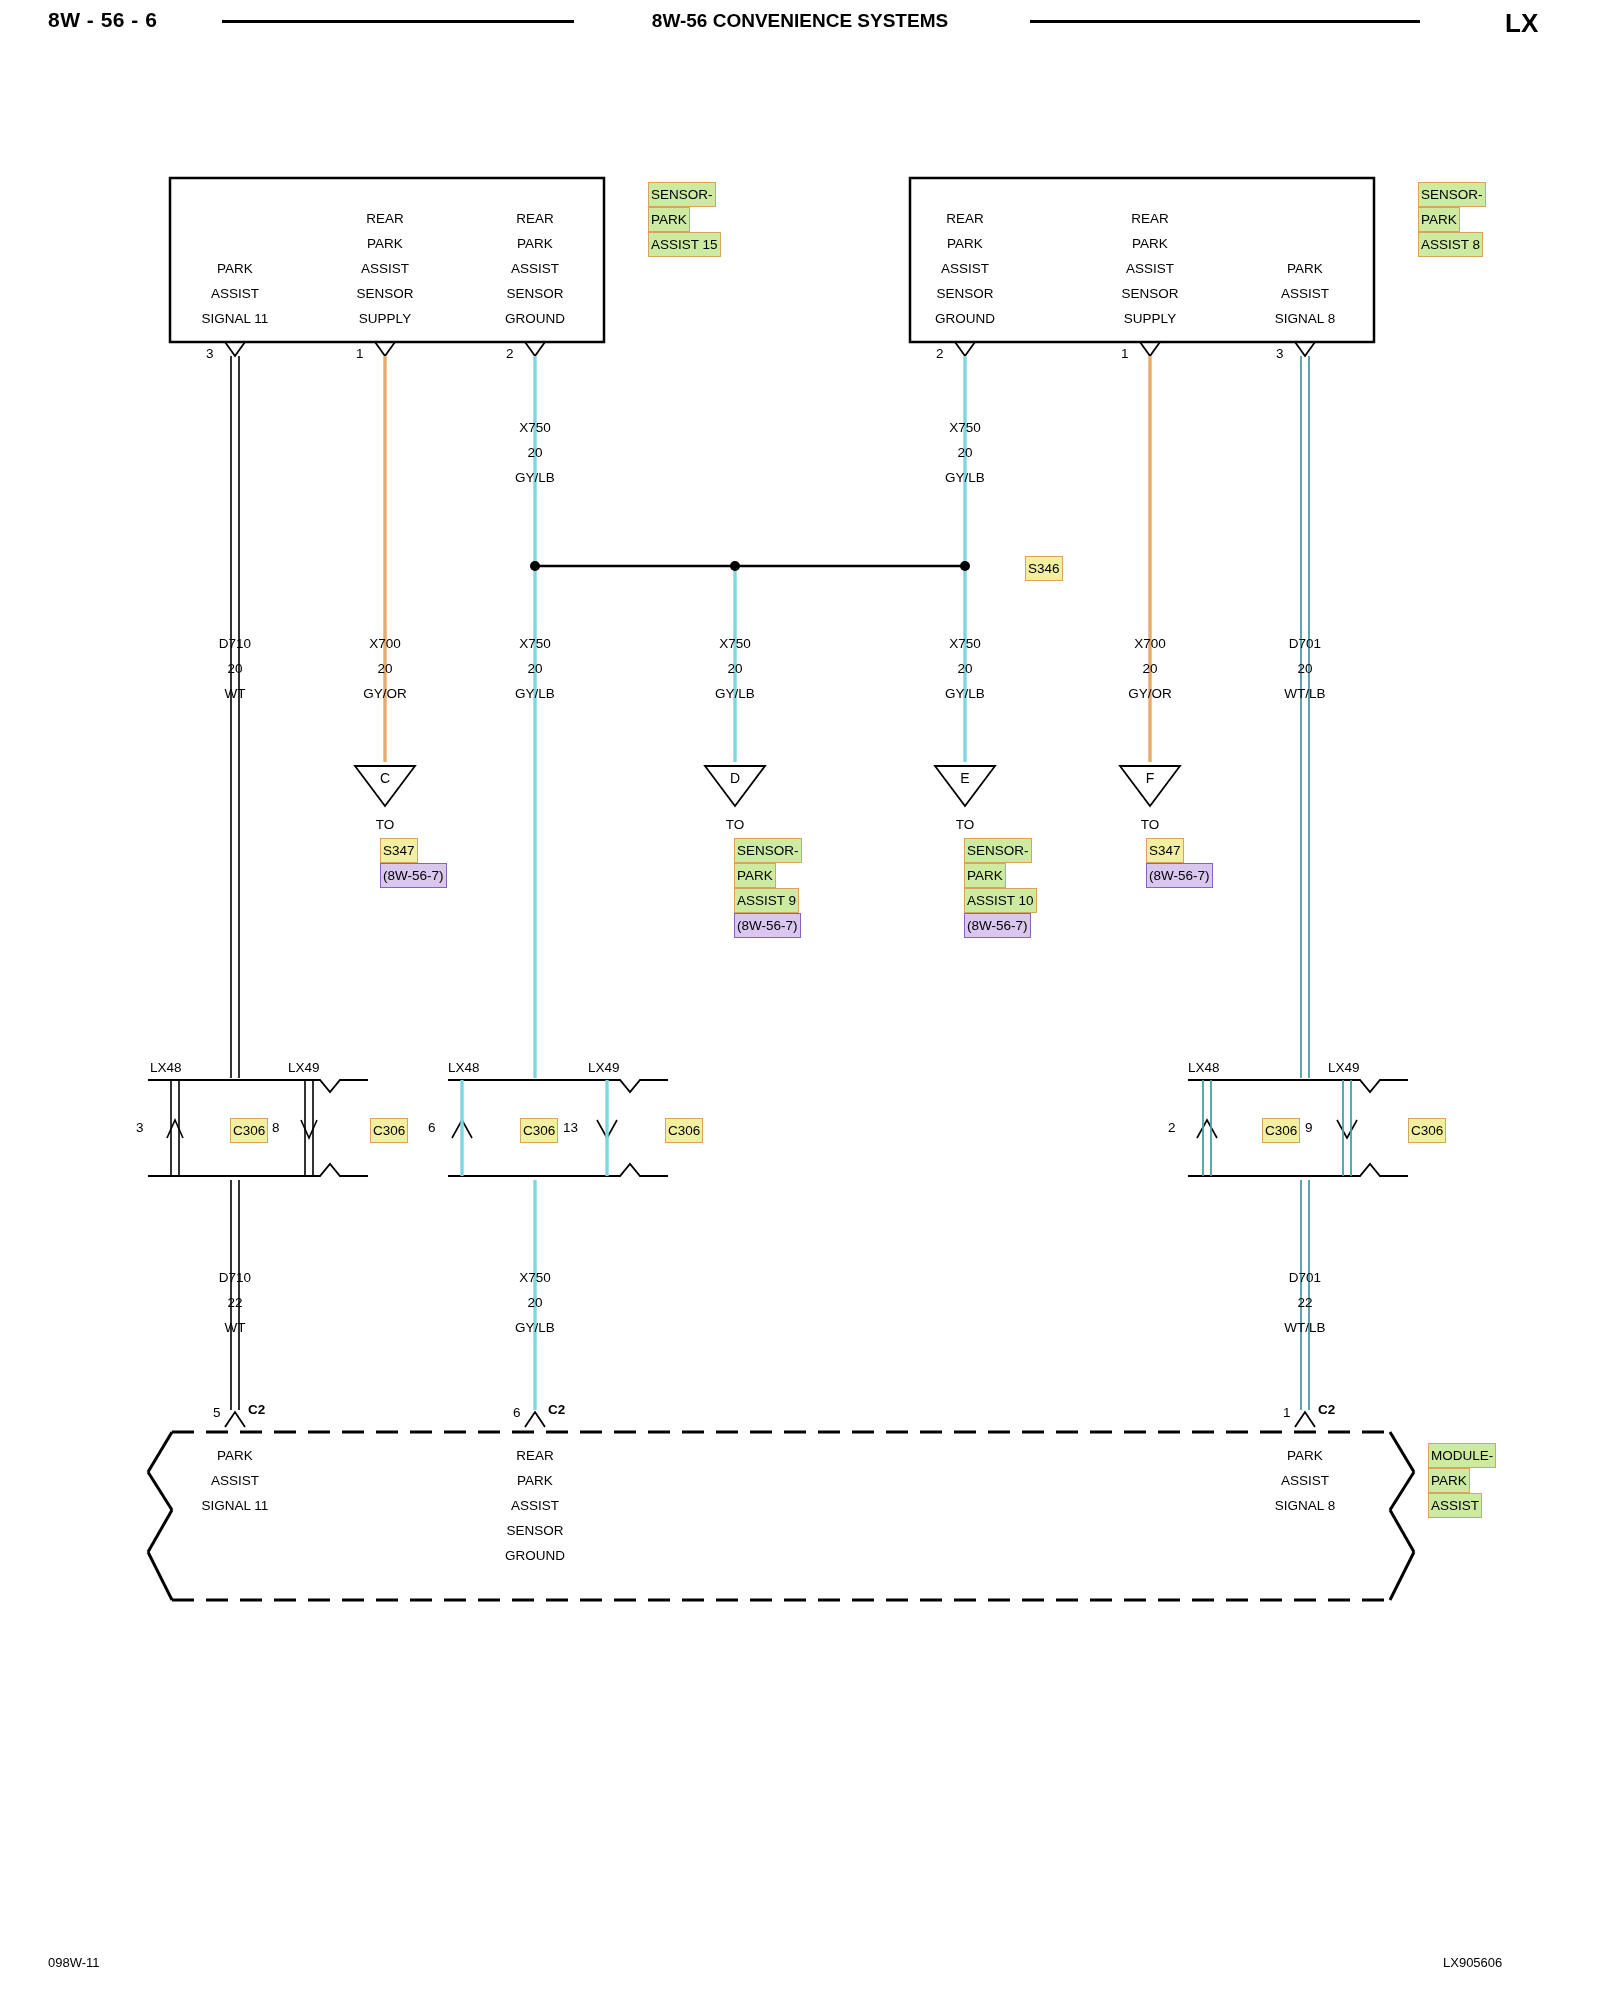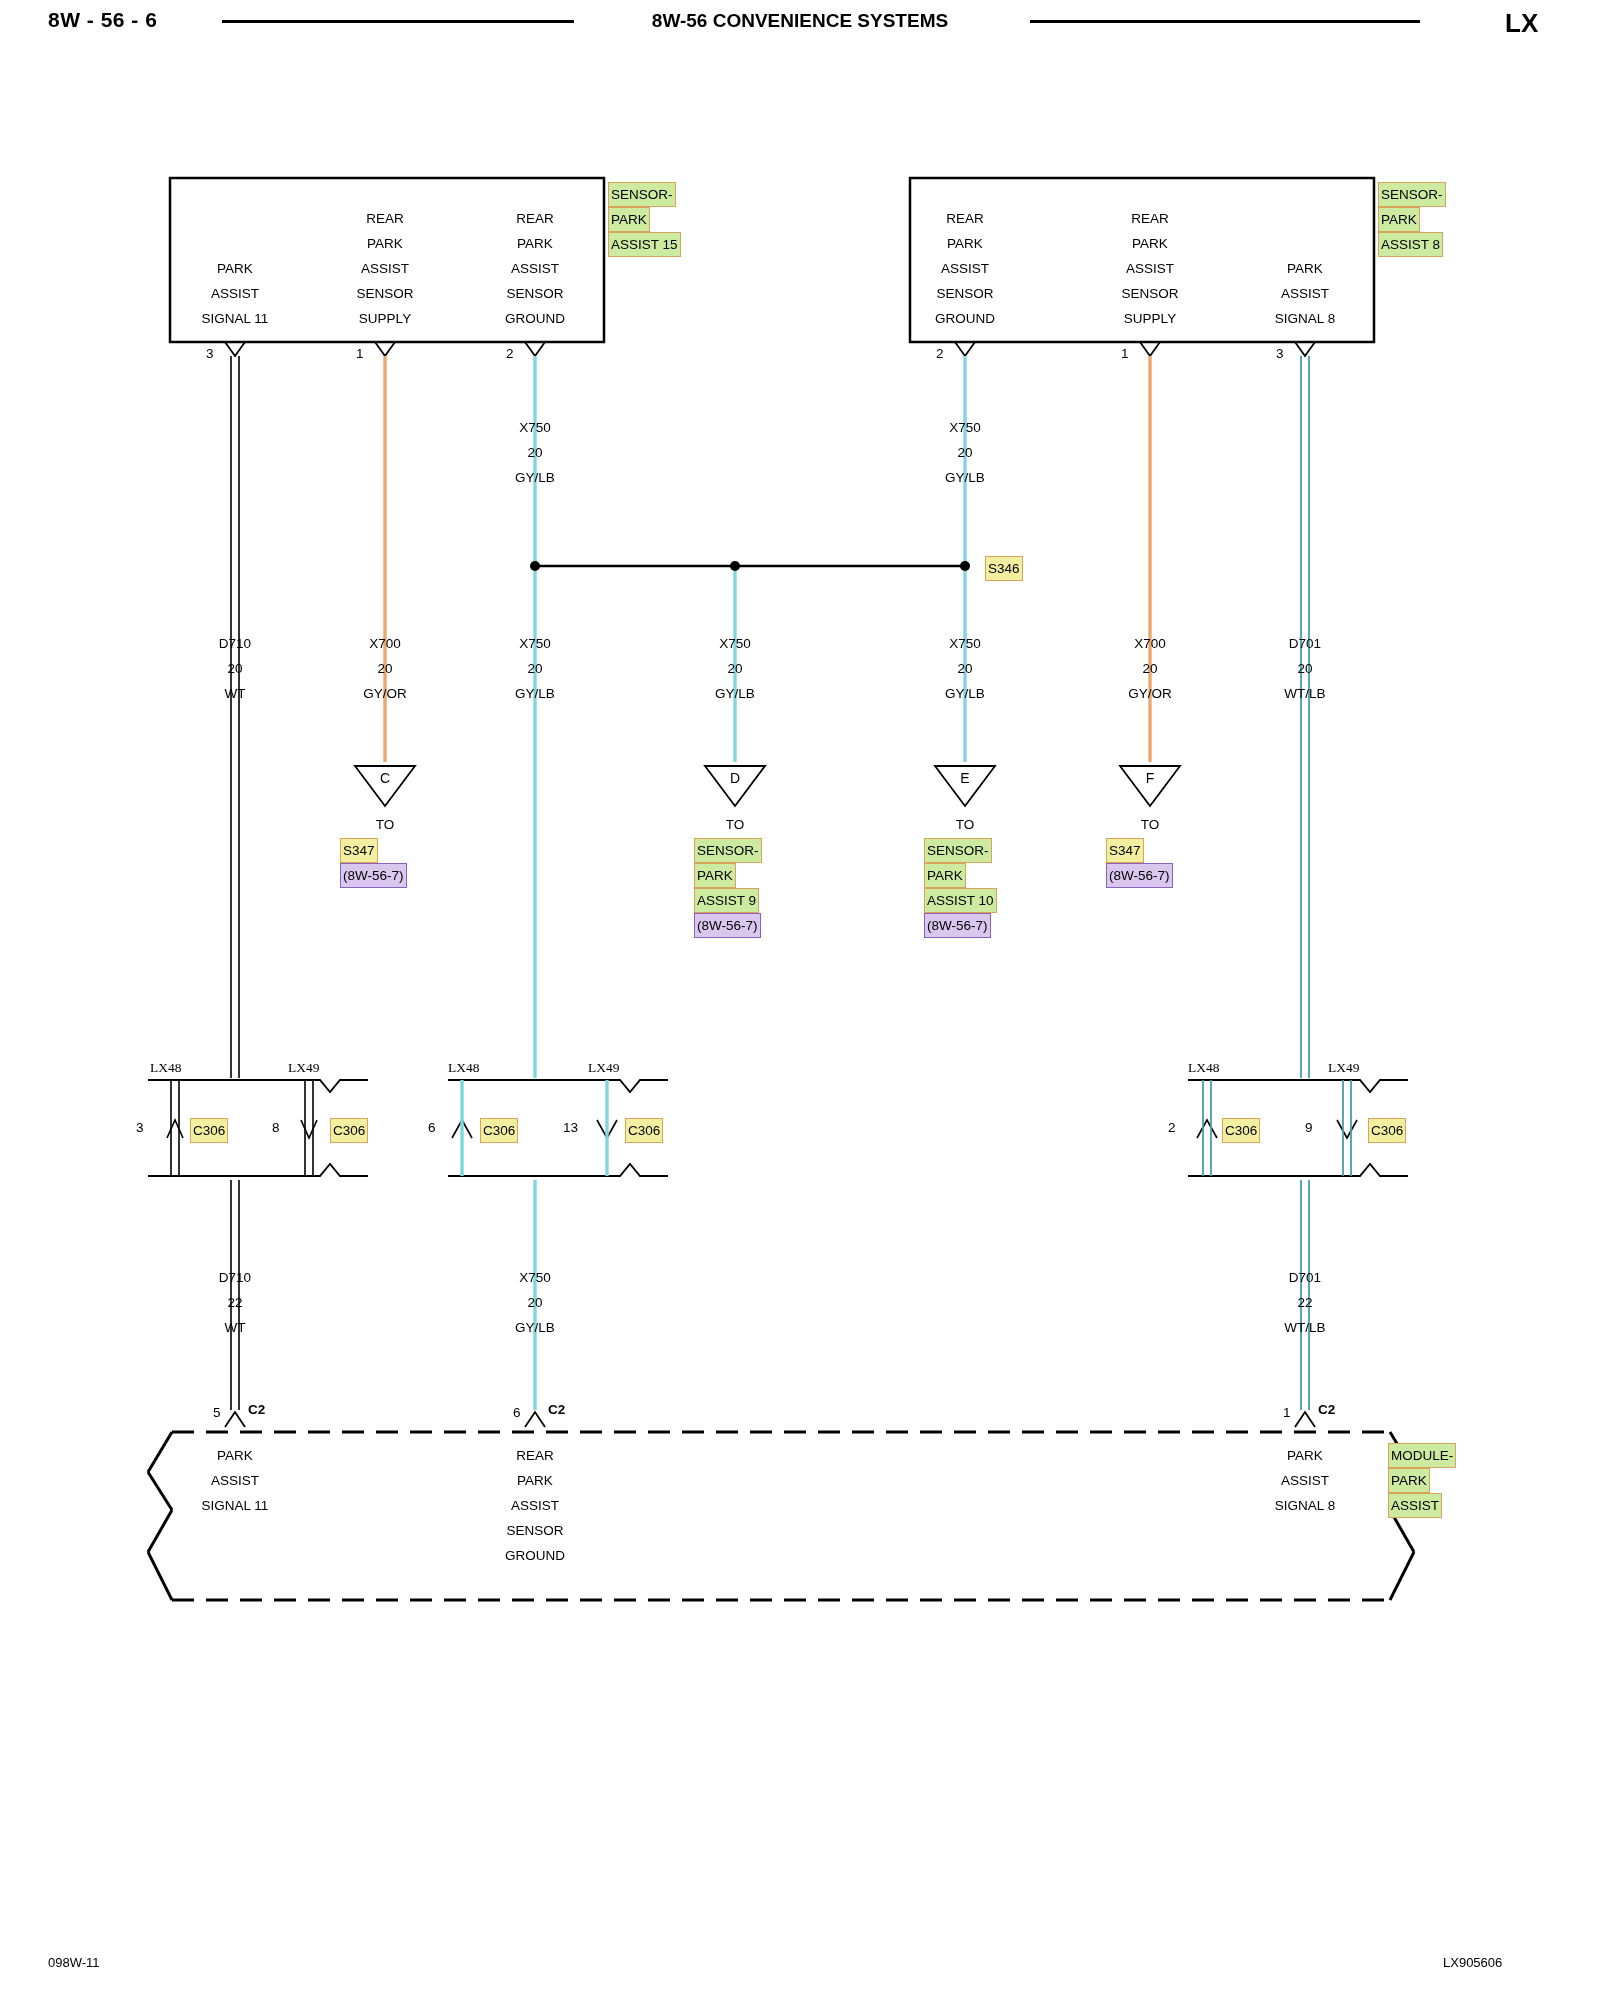--- a/index.html
+++ b/index.html
@@ -16,26 +16,26 @@
   .hdr-title{position:absolute;left:400px;top:10px;width:800px;text-align:center;font-size:19px;font-weight:bold;}
   .hdr-sub{position:absolute;left:400px;top:47px;width:800px;text-align:center;font-size:19px;font-weight:bold;}
   .hdr-rule{position:absolute;height:3px;background:#000;top:20px;}
   .hdr-rule.l{left:222px;width:352px;}
   .hdr-rule.r{left:1030px;width:390px;}
 
   
   .ftr-left{position:absolute;left:48px;top:1955px;font-size:13px;}
   .ftr-right{position:absolute;left:1443px;top:1955px;font-size:13px;}
   .lbl{position:absolute;font-size:13.5px;text-align:center;white-space:nowrap;line-height:25px;}
-  .lbl.left{text-align:left;font-family:Liberation Serif, serif;}
+  .lbl.left{text-align:left;}
   .num{position:absolute;font-size:13.5px;}
   .hl-green{background:#cdeba0;border:1px solid #d8a45c;padding:0 2px;}
   .hl-yellow{background:#f2f0a0;border:1px solid #d8a45c;padding:0 2px;}
   .hl-purple{background:#d9c7ef;border:1px solid #8a63b8;padding:0 2px;}
-  .tag{position:absolute;font-size:13.5px;line-height:23px;white-space:nowrap;}
+  .tag{position:absolute;font-size:13.5px;line-height:23px;white-space:nowrap;margin-left:40px;}
   .tag span{display:inline-block;}
 
   svg.ov{position:absolute;left:0;top:0;width:1600px;height:2000px;pointer-events:none;}
 </style>
 </head>
 <body>
 
 <div class="pg">
 
   <div class="hdr-left">8W - 56 - 6</div>

